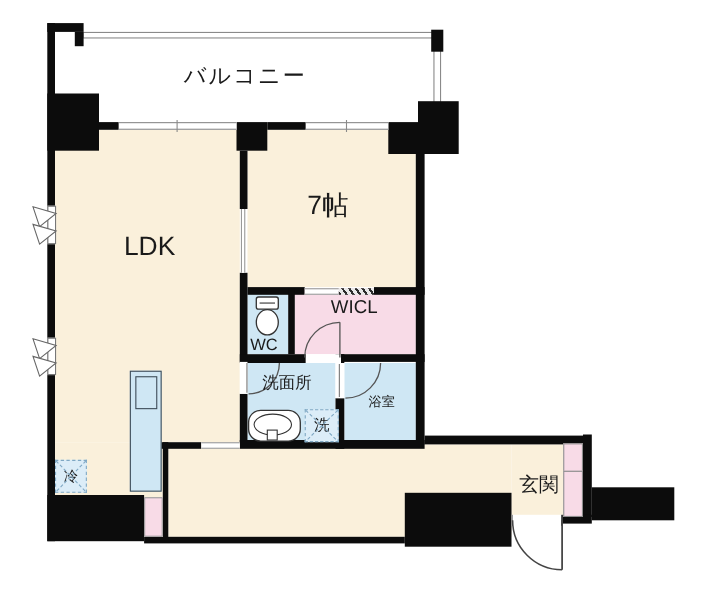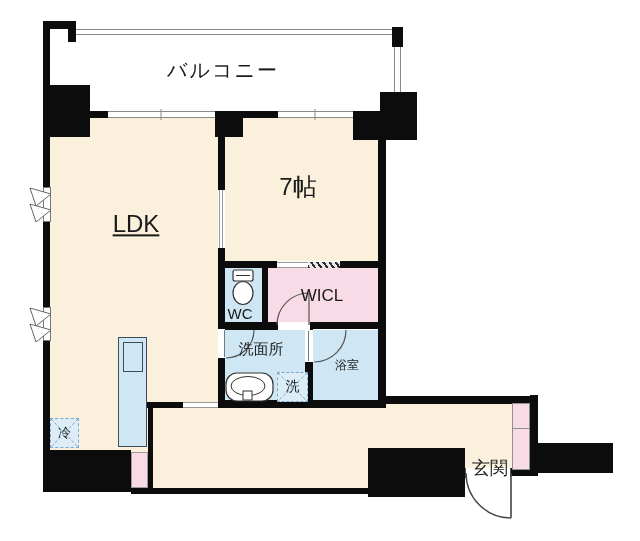--- a/index.html
+++ b/index.html
@@ -130,34 +130,34 @@
     <rect x="243" y="391" width="9" height="9" fill="#fff" stroke="#333" stroke-width="1"></rect>
 
     <path d="M 51 419 L 78 447 M 78 419 L 51 447" stroke="#7fa8c4" stroke-width="1" stroke-dasharray="3 2" fill="none"></path>
     <path d="M 278 373 L 307 401 M 307 373 L 278 401" stroke="#7fa8c4" stroke-width="1" stroke-dasharray="3 2" fill="none"></path>
   </svg>
 
   <div class="label" style="left:223px;top:70px;font-size:20px;letter-spacing:2px;">
     <span>バルコニー</span>
   </div>
   <div class="label" style="left:136px;top:224px;font-size:24px;">
-    <span style="display:block;text-decoration:underline;">LDK</span>
+    <span style="display:block;">LDK</span>
   </div>
   <div class="label" style="left:298px;top:187px;font-size:24px;">
     <span style="display:block;">7帖</span>
   </div>
   <div class="label" style="left:240px;top:314px;font-size:15px;">
     <span>WC</span>
   </div>
-  <div class="label" style="left:322px;top:296px;font-size:17px;">
+  <div class="label" style="left:322px;top:280px;font-size:17px;">
     <span>WICL</span>
   </div>
   <div class="label" style="left:261px;top:349px;font-size:15px;">
     <span>洗面所</span>
   </div>
   <div class="label" style="left:347px;top:365px;font-size:12px;">
     <span>浴室</span>
   </div>
-  <div class="label" style="left:490px;top:441px;font-size:18px;margin-top:28px;">
+  <div class="label" style="left:490px;top:441px;font-size:18px;">
     <span>玄関</span>
   </div>
 
 </div>
 
 </body></html>

